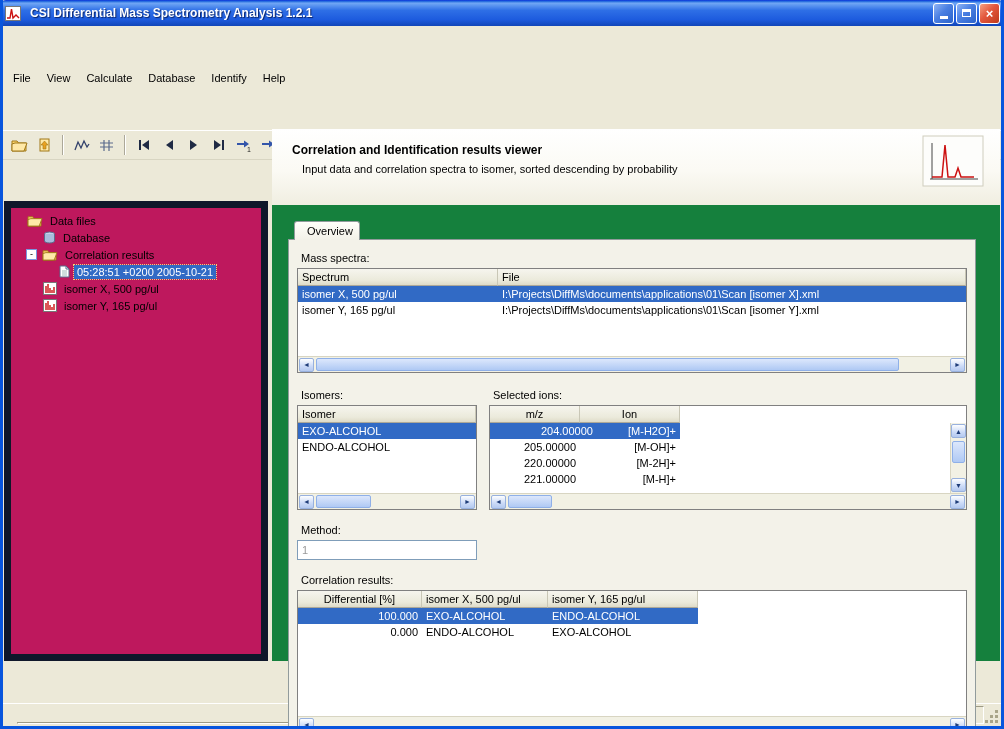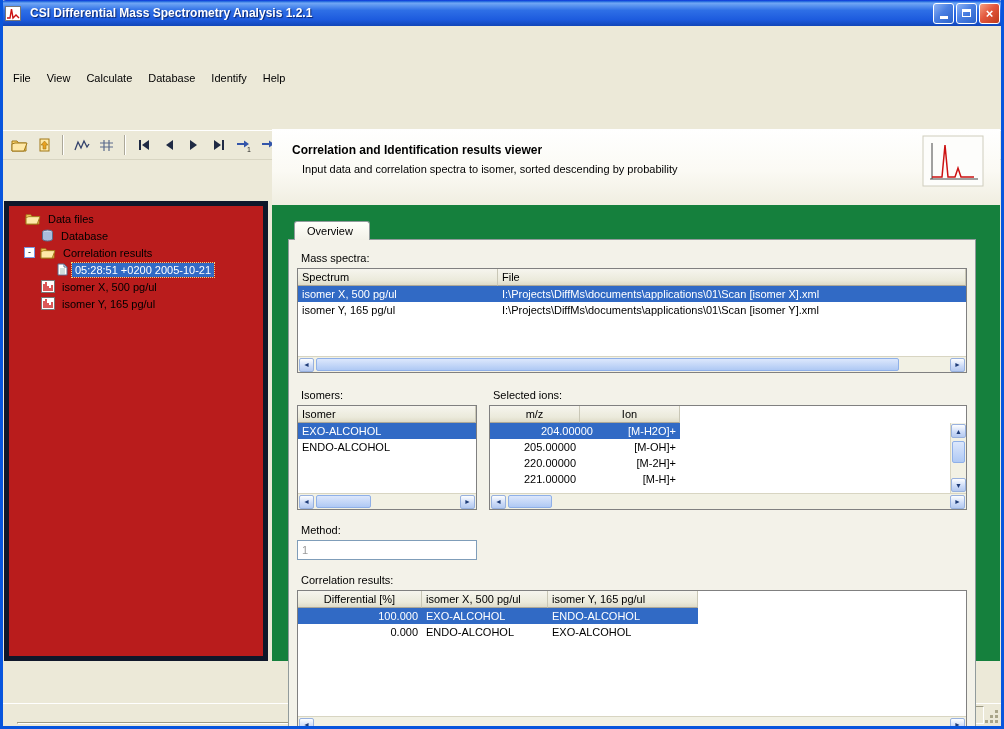--- a/index.html
+++ b/index.html
@@ -41,21 +41,21 @@
   .tb-btn { width:25px; height:24px; display:flex; align-items:center; justify-content:center; border:1px solid transparent; border-radius:2px; }
   .tb-btn.disabled { opacity:.45; filter:grayscale(80%); }
   .tb-sep { width:2px; height:20px; border-left:1px solid #ACA899; border-right:1px solid #fff; margin:0 5px; }
   .tb-btn svg { display:block; }
   .help-glyph { font-size:13px; font-weight:bold; color:#26364F; }
 
   
   .main { flex:1; display:flex; padding:1px 1px 2px 1px; min-height:0; }
 
   
-  .tree { width:264px; flex:0 0 264px; background:#b91c1c; border:5px solid #0f172a; padding:4px 2px; overflow:hidden; }
+  .tree { width:264px; flex:0 0 264px; background:#be185d; border:7px solid #0f172a; padding:4px 2px; overflow:hidden; }
   .titem { display:flex; align-items:center; height:17px; white-space:nowrap; cursor:default; }
   .titem .tlabel { padding:1px 3px; }
   .titem.selected .tlabel { background:#316AC5; color:#fff; outline:1px dotted #F3D27A; }
   .lvl0 { padding-left:14px; }
   .lvl1 { padding-left:30px; }
   .lvl1.haskids { padding-left:13px; }
   .lvl2 { padding-left:46px; }
   .expander { width:11px; height:11px; border:1px solid #7A96DF; background:#fff; color:#000;
     font-size:9px; line-height:9px; text-align:center; margin-right:5px; flex:0 0 11px; }
   .ticon { margin-right:4px; flex:0 0 auto; }
@@ -65,21 +65,21 @@
   .rp-header { height:76px; flex:0 0 76px; position:relative;
     background:linear-gradient(180deg,#FFFFFF 0%,#FBFAF4 55%,#F0EEE1 100%);
     padding:14px 20px 0 20px; }
   .rp-title { font-weight:bold; font-size:12px; }
   .rp-sub { margin:6px 0 0 10px; }
   .rp-charticon { position:absolute; top:6px; right:16px; }
 
   
   .tabwrap { padding:16px 24px 0 16px; }
   .tabstrip { display:flex; margin-left:6px; }
-  .tab { padding:3px 16px 3px 12px; border:1px solid #919B9C; border-bottom:none; border-radius:3px 3px 0 0;
+  .tab { padding:3px 6px 3px 12px; border:1px solid #919B9C; border-bottom:none; border-radius:3px 3px 0 0;
     background:linear-gradient(180deg,#FFFFFA,#F2F1E8); position:relative; z-index:2; margin-bottom:-1px; }
   .tabpage { border:1px solid #919B9C; background:#F3F2E9; height:494px; padding:12px 8px; position:relative; z-index:1; }
 
   .flabel { margin:0 0 4px 4px; }
   .sect { margin-bottom:14px; }
 
   
   .gridctl { border:1px solid #808080; background:#fff; }
   .gridbody { overflow:hidden; position:relative; background:#fff; }
   .grow { display:flex; height:16px; align-items:center; }

